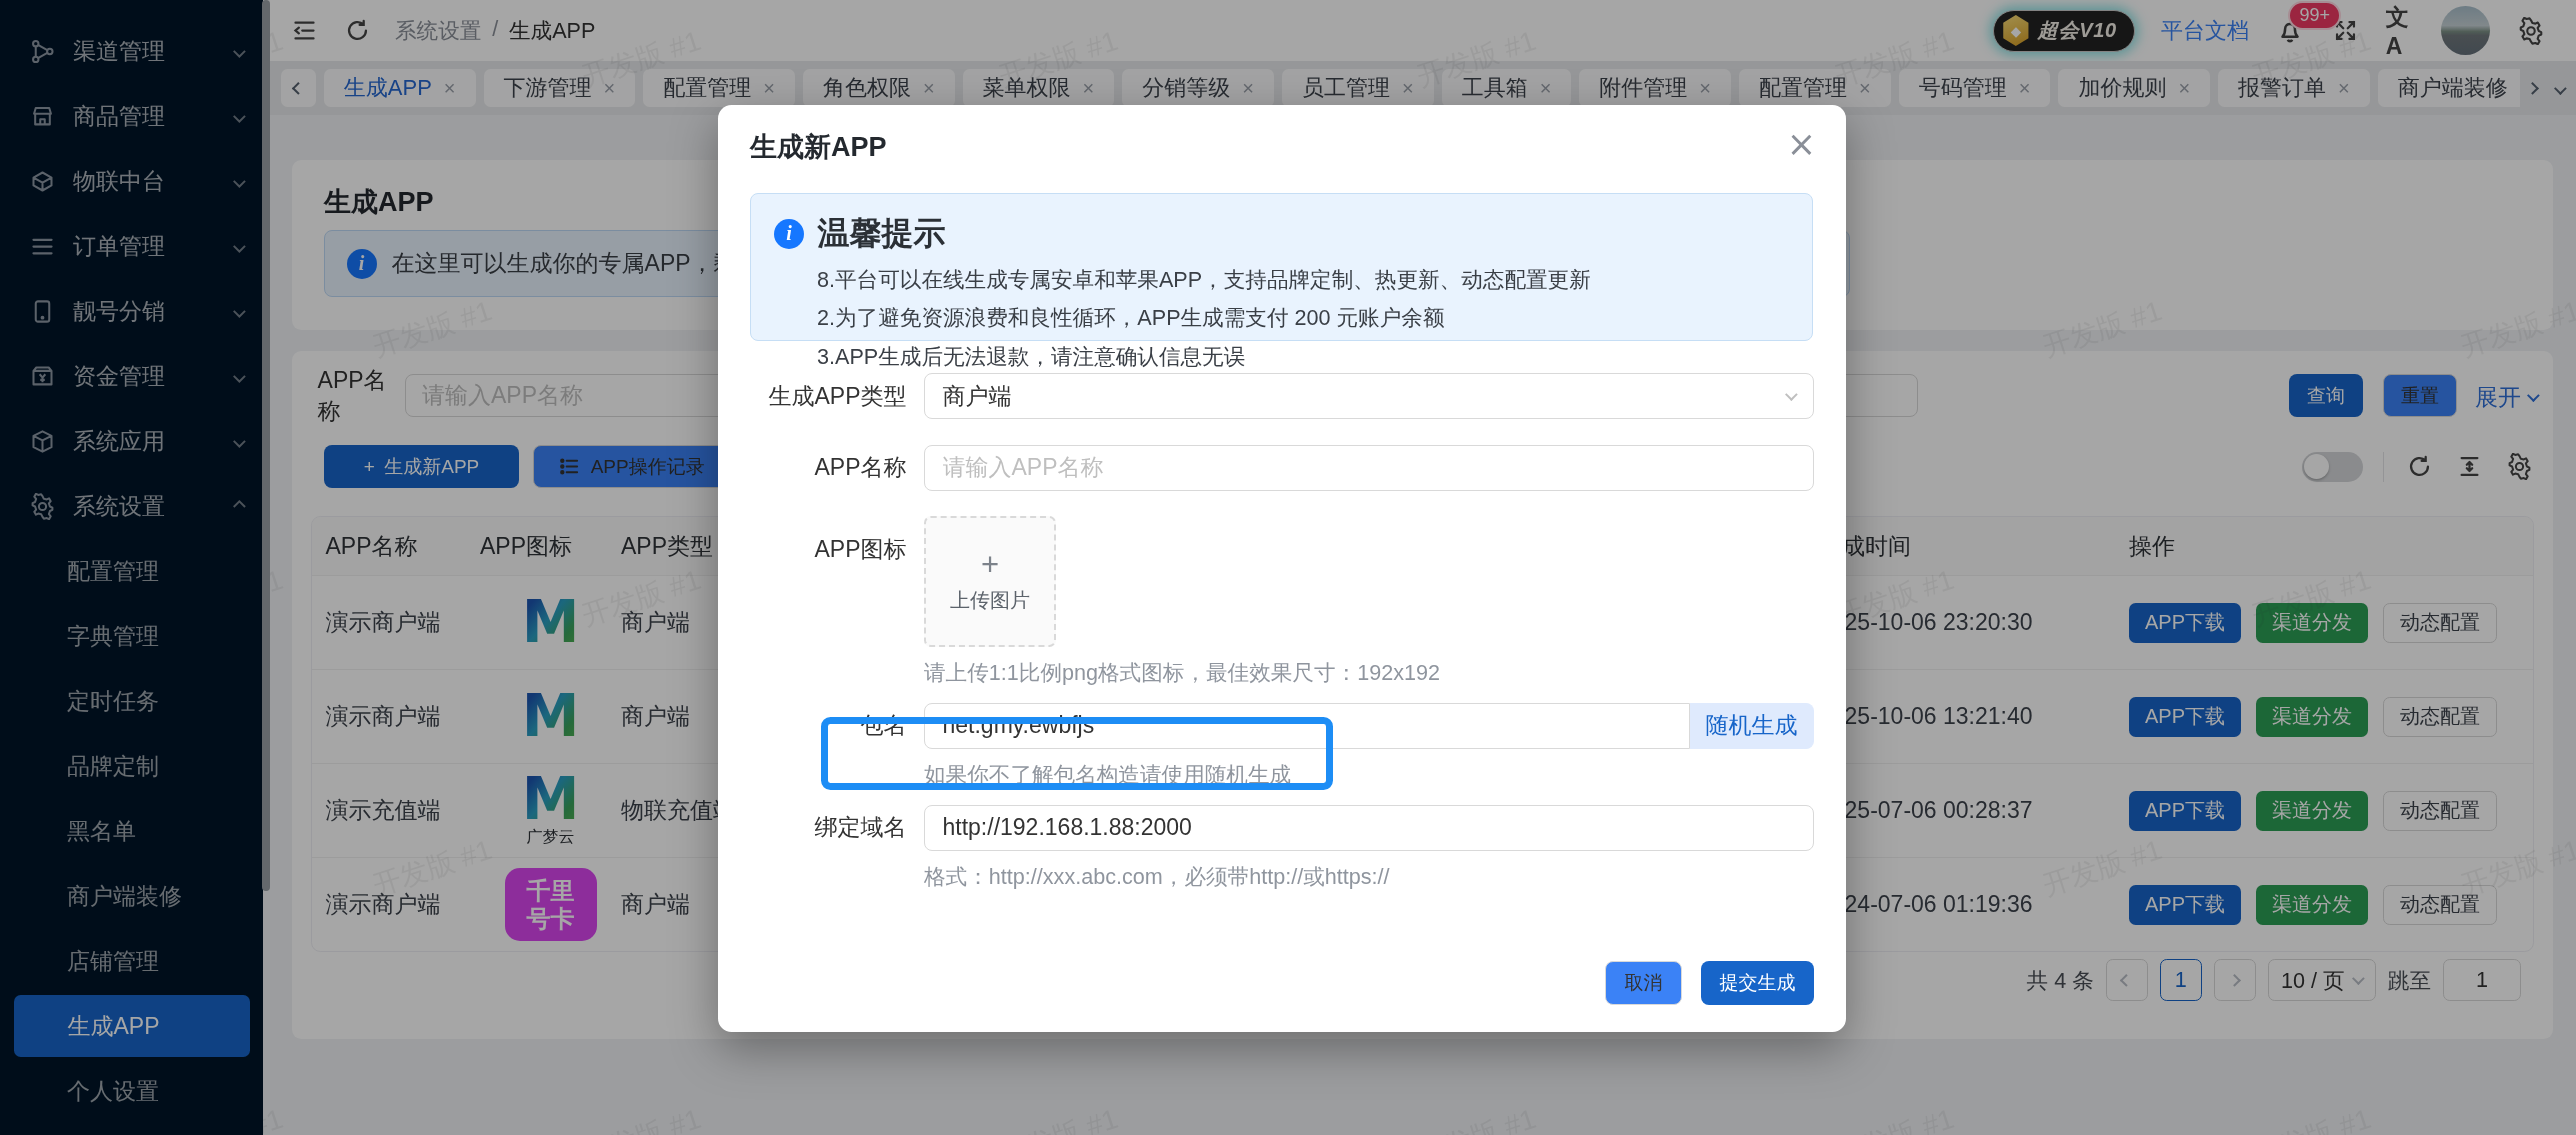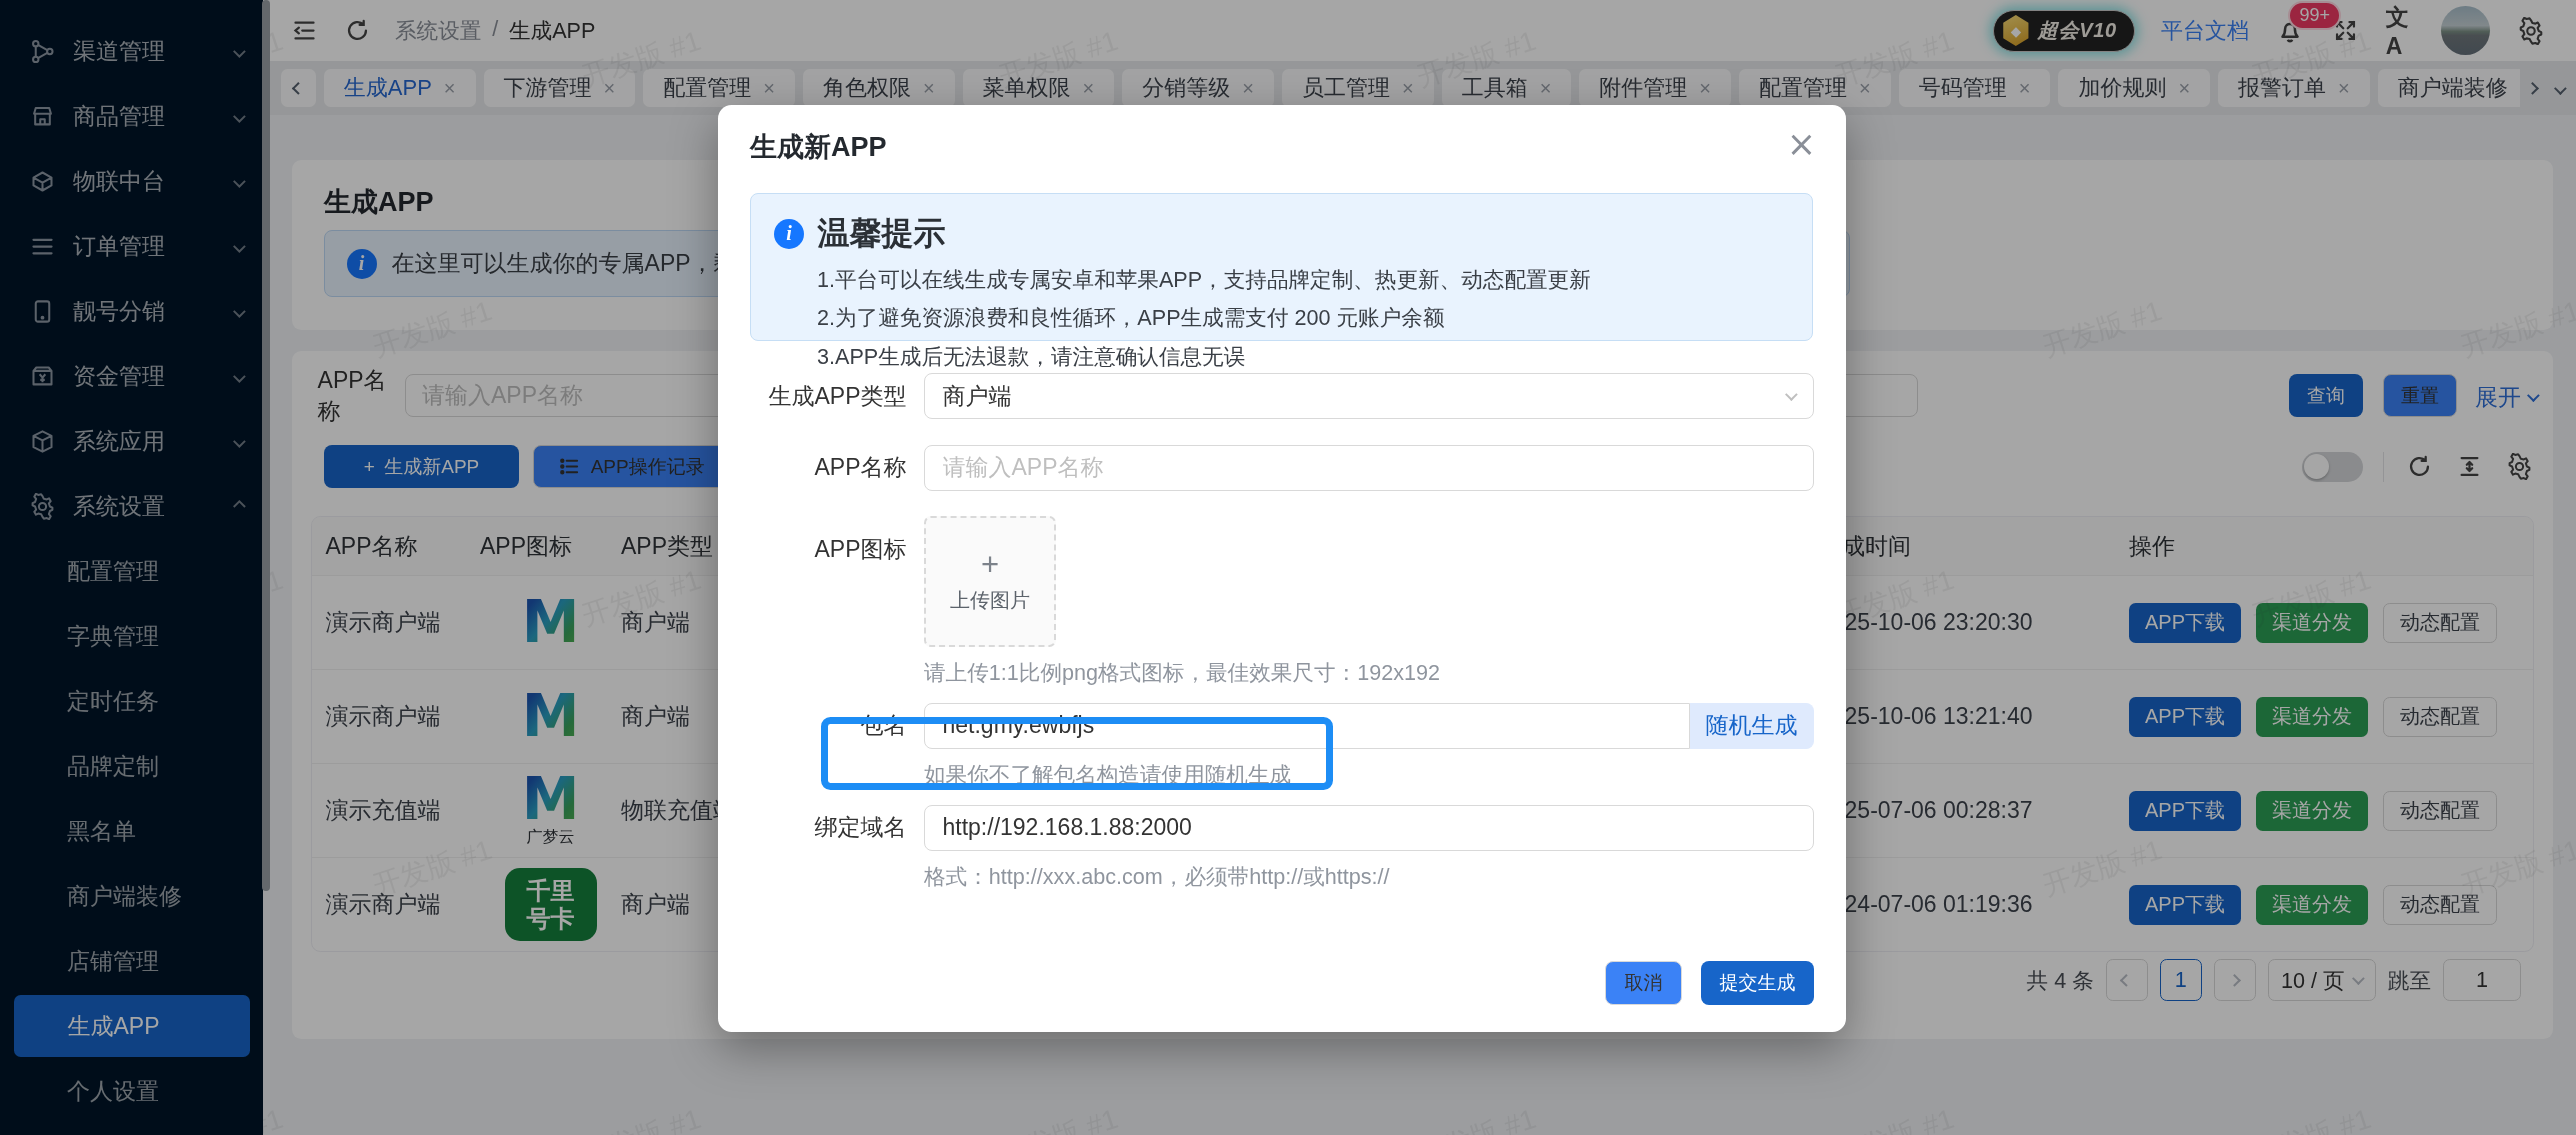--- a/index.html
+++ b/index.html
@@ -99,21 +99,21 @@
   .c-icon { width:141px; display:flex; flex-direction:column; align-items:center; justify-content:center; }
   .c-type { width:303px; }
   .c-sp { flex:1; }
   .c-time { width:310px; }
   .c-ops { width:404px; display:flex; gap:15px; }
   .m-logo { font-size:58px; font-weight:bold; line-height:0.9;
     background:linear-gradient(130deg,#1c55b0 15%,#2a9fc2 45%,#3aa35c 75%,#57b44a 100%);
     -webkit-background-clip:text; background-clip:text; color:transparent;
     font-family:"DejaVu Sans",sans-serif; }
   .m-caption { font-size:16px; color:#2f3338; margin-top:1.3px; }
-  .app-tile { width:92px; height:73px; background:#15803d; border-radius:15px; color:#fff; font-size:24px;
+  .app-tile { width:92px; height:73px; background:#d946ef; border-radius:15px; color:#fff; font-size:24px;
     font-weight:bold; display:flex; flex-direction:column; align-items:center; justify-content:center; line-height:1.15; }
   .op-btn { height:40px; padding:0 16px; border-radius:6.7px; font-size:20px; display:flex; align-items:center; cursor:pointer; }
   .op-blue { background:#1765c9; color:#fff; }
   .op-green { background:#2b9e55; color:#fff; }
   .op-ghost { background:#fff; border:1.3px solid #d9d9d9; color:#3d434c; }
 
   #pager { position:absolute; right:32px; top:608px; display:flex; align-items:center; gap:12px; font-size:21.6px; color:#4a4f56; }
   .pg-btn { width:42px; height:42px; border:1.3px solid #d9d9d9; border-radius:6.7px; background:#fff;
     display:flex; align-items:center; justify-content:center; cursor:pointer; }
   .pg-btn.cur { border-color:#1765c9; color:#1765c9; font-size:21.6px; }
@@ -580,21 +580,21 @@
 
 <div id="modal">
   <div id="modal-title">生成新APP</div>
   <span id="modal-close">×</span>
 
   <div id="modal-alert">
     <div class="hd">
       <span class="info-i">i</span>
       <span class="t">温馨提示</span>
     </div>
-    <div class="ln">1.平台可以在线生成专属安卓和苹果APP，支持品牌定制、热更新、动态配置更新</div>
+    <div class="ln">8.平台可以在线生成专属安卓和苹果APP，支持品牌定制、热更新、动态配置更新</div>
     <div class="ln">2.为了避免资源浪费和良性循环，APP生成需支付 200 元账户余额</div>
     <div class="ln">3.APP生成后无法退款，请注意确认信息无误</div>
   </div>
 
   <div class="f-row" style="margin-top:32px;">
     <span class="f-label">生成APP类型</span>
     <div class="f-ctrl">
       <div class="select">
         <span>商户端</span>
           <span class="chev down"></span>

